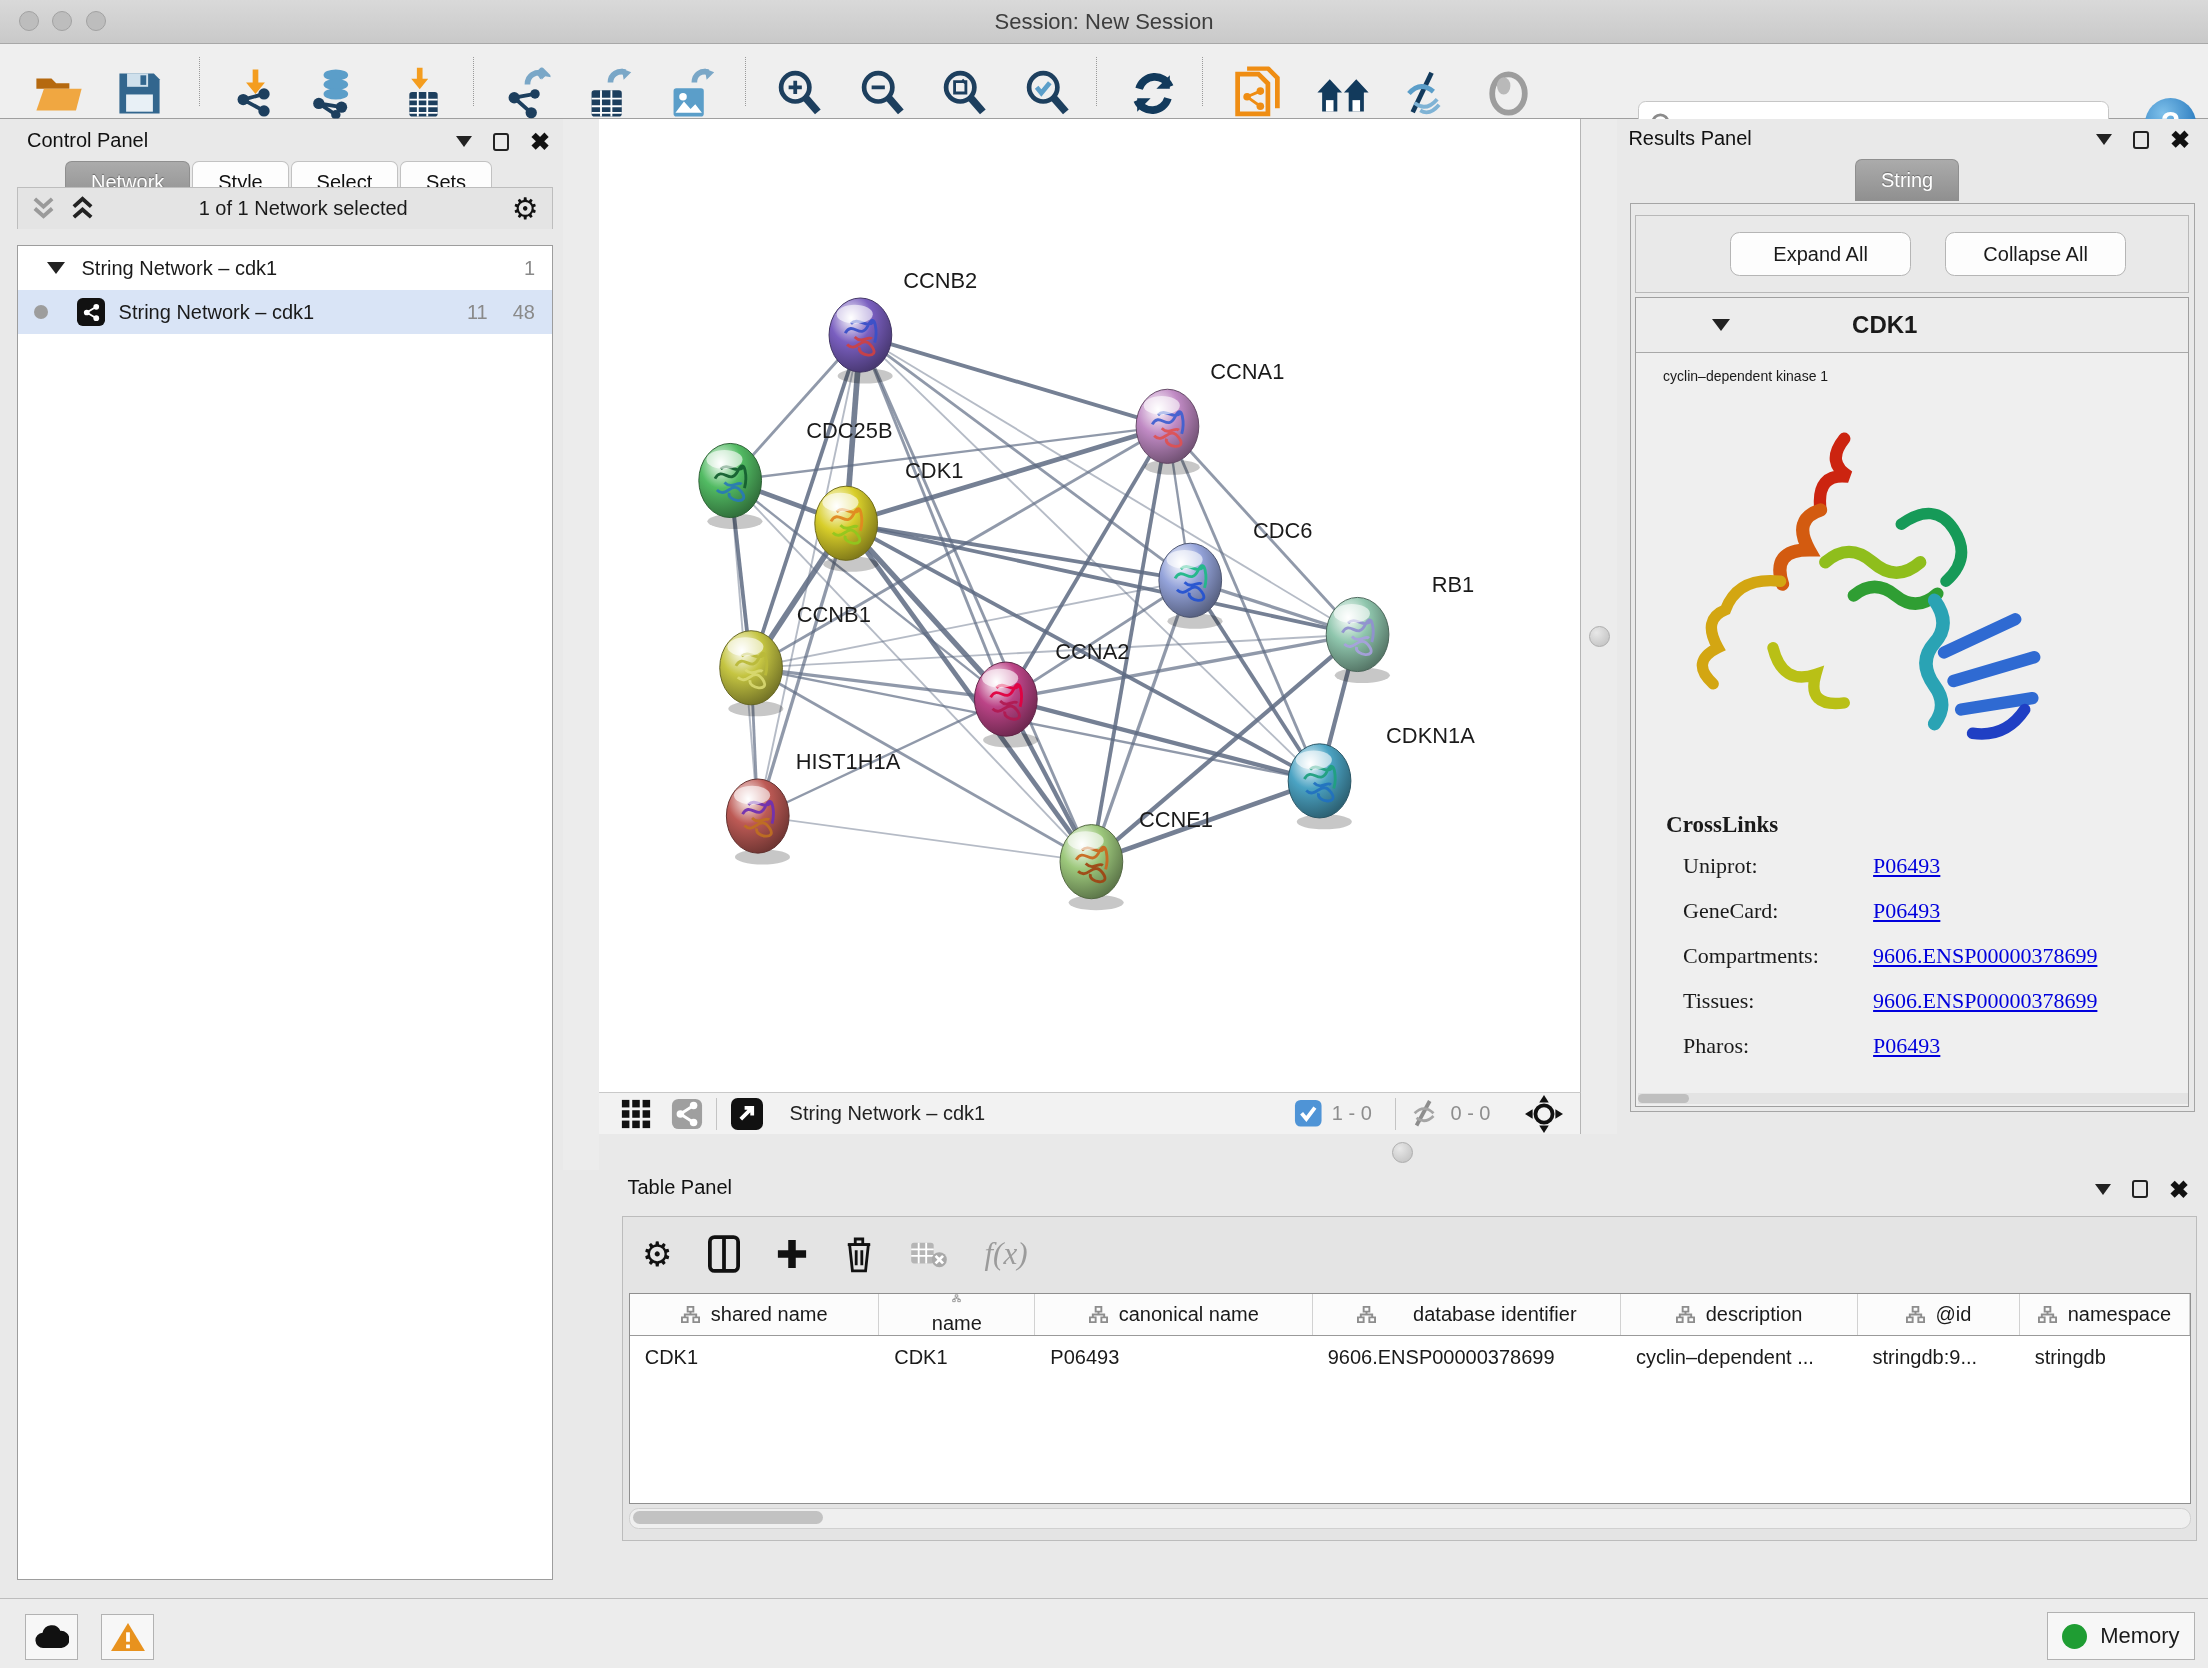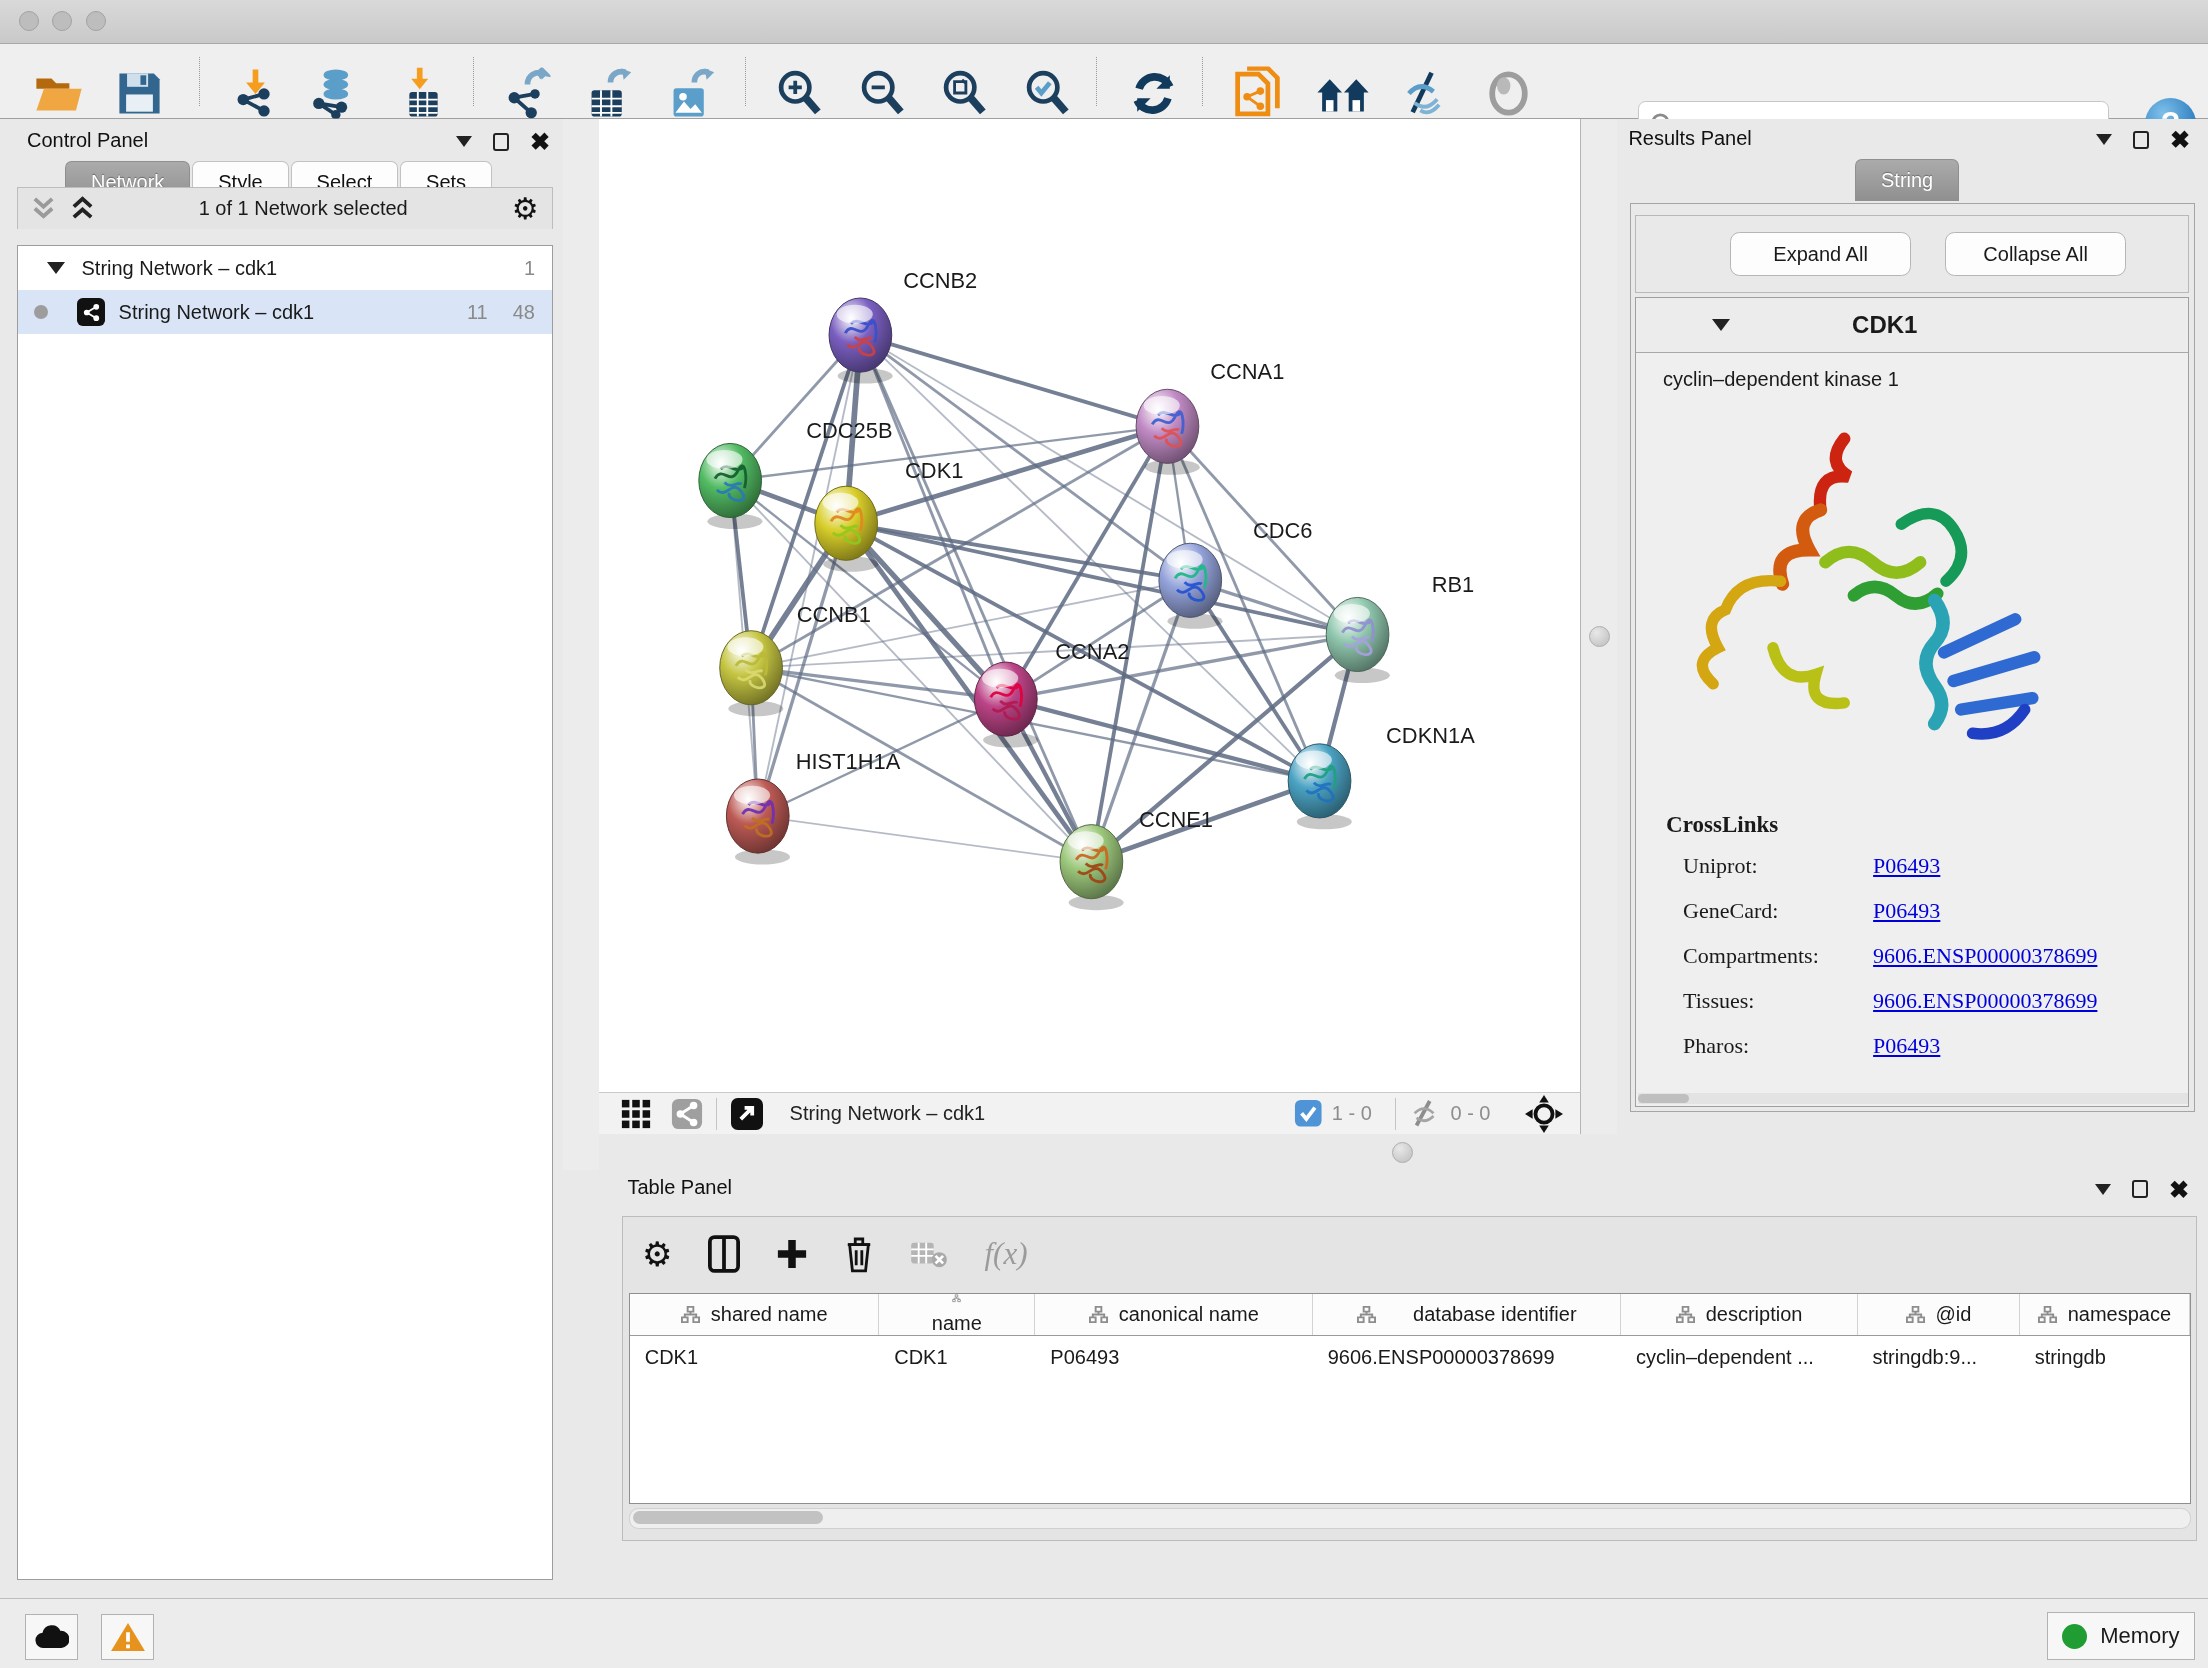--- a/index.html
+++ b/index.html
@@ -93,21 +93,21 @@
   #rp-buttons { position:absolute; left:3.8px; top:11.4px; width:554px; height:78px;
     border:1px solid #b8b8b8; background:#e9e9e9; display:flex; align-items:center; justify-content:center; gap:34px;padding-left:32px; }
   .rp-btn { min-width:181px; height:44px; background:#fdfdfd; border:1px solid #b5b5b5; border-radius:9.5px;
     font-size:20px; line-height:42px; text-align:center; padding:0 23px; }
   #cdk1-box { position:absolute; left:3.8px; top:93px; width:554px; height:810px;
     border:1px solid #9f9f9f; background:#efefef; }
   #cdk1-head { position:absolute; left:0; top:0; width:100%; height:55px; background:#ececec;
     border-bottom:1.9px solid #a8a8a8; display:flex; align-items:center; }
   #cdk1-head .tree-caret { margin-left:76px; }
   #cdk1-name { font-size:24px; font-weight:bold; margin-left:105px; }
-  #cdk1-desc { position:absolute; left:27px; top:70px; font-size:20px; }
+  #cdk1-desc { position:absolute; left:27px; top:70px; font-size:14px; }
   #protein-image { position:absolute; left:23px; top:112px; }
   #crosslinks { position:absolute; left:30px; top:514px; width:514px;
     font-family:"Liberation Serif", serif; font-size:22px; }
   #crosslinks h3 { font-size:23px; margin-bottom:15px; }
   .cl-row { display:flex; margin:0 0 19px 17px; }
   .cl-label { width:190px; }
   .cl-link { color:#0000dd; text-decoration:underline; }
   #rp-hscroll { position:absolute; left:1.9px; bottom:1.9px; width:550px; height:11.4px; background:#e3e3e3; }
   #rp-hscroll .thumb { position:absolute; left:0; top:1px; width:51px; height:9.5px; border-radius:4.8px; background:#bfbfbf; }
 
@@ -143,20 +143,21 @@
 </style>
 </head>
 <body>
 
 <div id="window">
 
   <div id="titlebar">
     <span class="tlight" style="left:19px"></span>
     <span class="tlight" style="left:52px"></span>
     <span class="tlight" style="left:86px"></span>
+    <div id="window-title">Session: New Session</div>
   </div>
 
   <div id="toolbar">
     <span class="tbtn" style="left:59px">
       <svg width="49" height="42" viewBox="0 0 52 44">
           <path d="M2 6 h16 l5 5 h14 v6 H2z" fill="#b5690f"></path>
           <path d="M2 40 L10 17 h40 L44 40z" fill="#f0a741"></path>
         </svg>
       </span>
     <span class="tbtn" style="left:139px">

